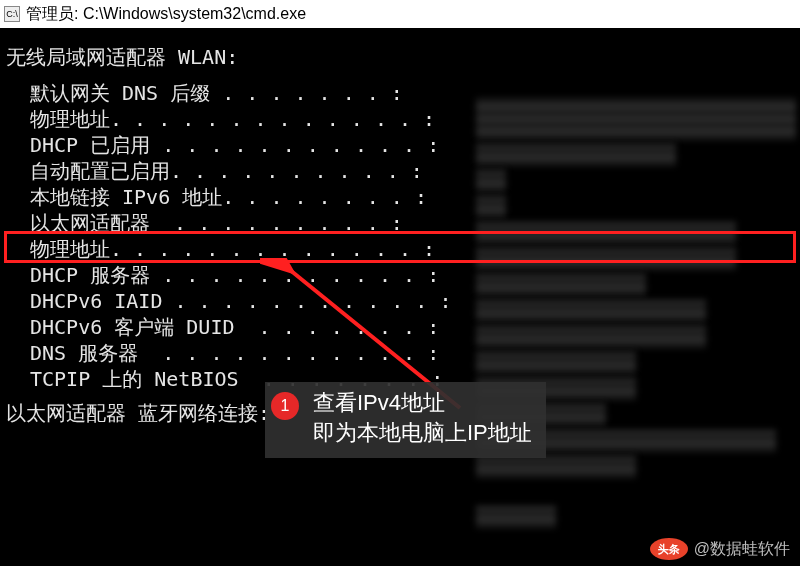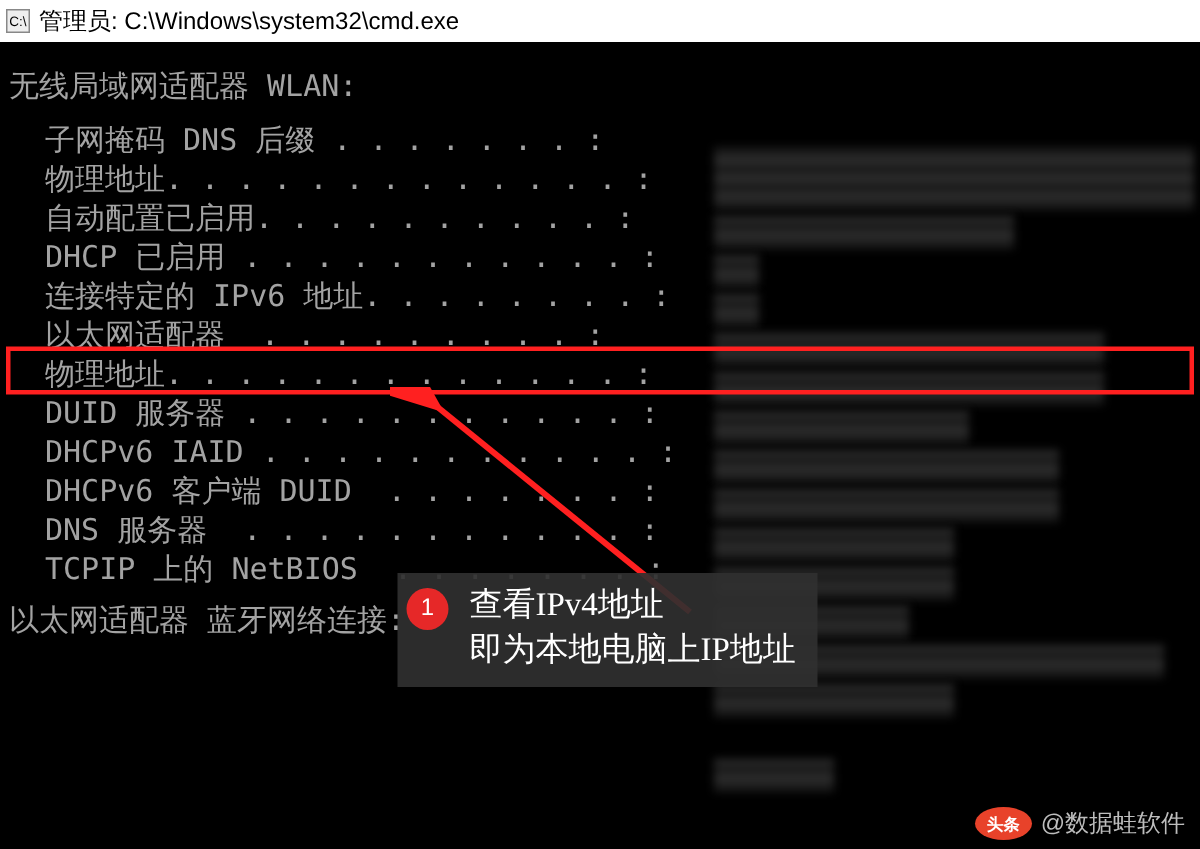--- a/index.html
+++ b/index.html
@@ -34,21 +34,21 @@
       border: 1px solid #888;
       background: #eee;
     }
     .title-text {
       font-size: 16px;
       color: #000;
       font-family: "Microsoft YaHei", sans-serif;
     }
     .terminal {
       padding: 4px 6px;
-      color: #a3a3a3;
+      color: #e5e5e5;
       font-size: 20px;
       line-height: 26px;
       position: relative;
     }
     .section-header {
       margin-top: 12px;
       margin-bottom: 10px;
     }
     .line {
       white-space: pre;
@@ -95,21 +95,21 @@
       align-items: center;
       justify-content: center;
       font-size: 16px;
       font-family: Arial, sans-serif;
       margin-top: 4px;
     }
     .annotation-text {
       color: #fff;
       font-size: 22px;
       line-height: 30px;
-      font-family: Liberation Serif, serif;
+      font-family: Liberation Sans, sans-serif;
     }
     .blur-col {
       position: absolute;
       right: 0;
       top: 98px;
       width: 330px;
       height: 430px;
       background: #000;
       pointer-events: none;
     }
@@ -156,28 +156,28 @@
 <body>
 
 <div class="title-bar">
   <div class="title-icon">C:\</div>
   <div class="title-text">管理员: C:\Windows\system32\cmd.exe</div>
 </div>
 
 <div class="terminal">
   <div class="line section-header">无线局域网适配器 WLAN:</div>
 
-  <div class="line indent">子网掩码 DNS 后缀 . . . . . . . :</div>
+  <div class="line indent">默认网关 DNS 后缀 . . . . . . . :</div>
   <div class="line indent">物理地址. . . . . . . . . . . . . :</div>
+  <div class="line indent">DHCP 已启用 . . . . . . . . . . . :</div>
   <div class="line indent">自动配置已启用. . . . . . . . . . :</div>
-  <div class="line indent">DHCP 已启用 . . . . . . . . . . . :</div>
-  <div class="line indent">连接特定的 IPv6 地址. . . . . . . . :</div>
+  <div class="line indent">本地链接 IPv6 地址. . . . . . . . :</div>
   <div class="line indent">以太网适配器  . . . . . . . . . :</div>
   <div class="line indent">物理地址. . . . . . . . . . . . . :</div>
-  <div class="line indent">DUID 服务器 . . . . . . . . . . . :</div>
+  <div class="line indent">DHCP 服务器 . . . . . . . . . . . :</div>
   <div class="line indent">DHCPv6 IAID . . . . . . . . . . . :</div>
   <div class="line indent">DHCPv6 客户端 DUID  . . . . . . . :</div>
   <div class="line indent">DNS 服务器  . . . . . . . . . . . :</div>
   <div class="line indent"></div>
   <div class="line indent">TCPIP 上的 NetBIOS  . . . . . . . :</div>
 
   <div class="line section-header" style="margin-top:8px;">以太网适配器 蓝牙网络连接:</div>
 </div>
 
 <div class="blur-col">

